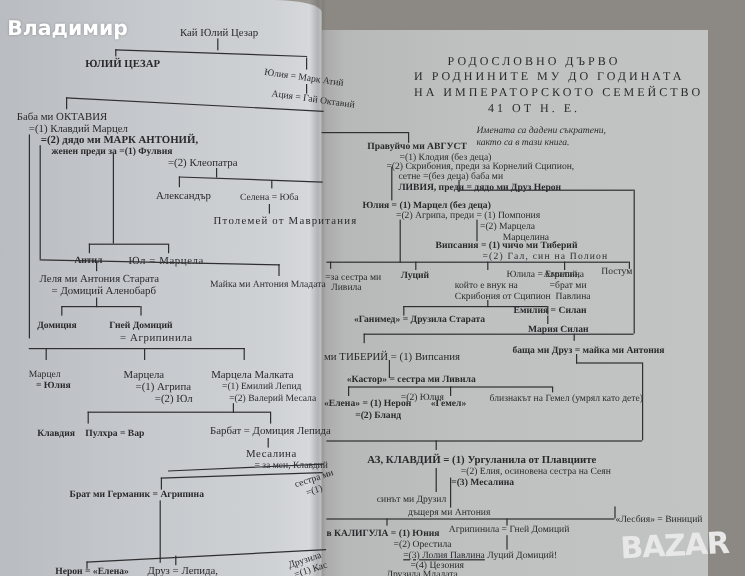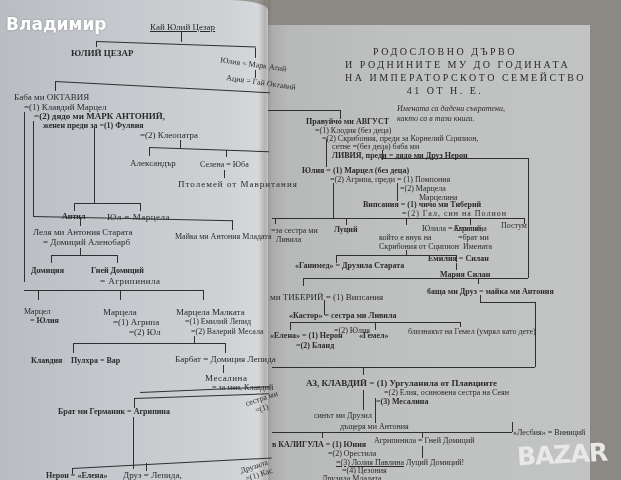--- a/index.html
+++ b/index.html
@@ -21,21 +21,21 @@
     .bazar { position:absolute; left:517px; top:440px; font-family:"DejaVu Sans", sans-serif; font-weight:bold; font-size:25px; color:#e8e8e8; letter-spacing:-1px; transform:rotate(-3deg); }
   </style>
 </head>
 <body>
 
 <div class="page-right"></div>
 <div class="page-left-top"></div>
 <div class="page-left"></div>
 <div class="gutter"></div>
 
-<div class="t" style="left:150px;top:22px;text-decoration:underline;">Кай Юлий Цезар</div>
+<div class="t" style="left:150px;top:22px;">Кай Юлий Цезар</div>
 <div class="line v" style="left:181px;top:32px;height:10px;"></div>
 <div class="line h" style="left:96px;top:41px;width:160px;transform:rotate(2deg);transform-origin:left;"></div>
 <div class="line v" style="left:96px;top:41px;height:6px;"></div>
 <div class="t b" style="left:71px;top:48px;">ЮЛИЙ ЦЕЗАР</div>
 <div class="line v" style="left:255px;top:48px;height:10px;"></div>
 <div class="t sm" style="left:220px;top:60px;transform:rotate(8deg);">Юлия = Марк Атий</div>
 <div class="line v" style="left:255px;top:70px;height:8px;"></div>
 <div class="t sm" style="left:226px;top:78px;transform:rotate(8deg);">Ация = Гай Октавий</div>
 <div class="line h" style="left:55px;top:81px;width:215px;transform:rotate(3deg);transform-origin:left;"></div>
 <div class="line v" style="left:55px;top:81px;height:10px;"></div>
@@ -121,21 +121,21 @@
   <div>И РОДНИНИТЕ МУ ДО ГОДИНАТА</div>
   <div>НА ИМПЕРАТОРСКОТО СЕМЕЙСТВО</div>
   <div>41 ОТ Н. Е.</div>
 </div>
 <div class="t it sm" style="left:397px;top:104px;">Имената са дадени съкратени,</div>
 <div class="t it sm" style="left:397px;top:114px;">както са в тази книга.</div>
 
 <div class="line h" style="left:268px;top:110px;width:72px;"></div>
 <div class="line v" style="left:340px;top:110px;height:9px;"></div>
 <div class="t sm b" style="left:306px;top:117px;">Правуйчо ми АВГУСТ</div>
-<div class="t sm" style="left:315px;top:126px;">=(1) Клодия (без деца)</div>
+<div class="t sm" style="left:333px;top:126px;">=(1) Клодия (без деца)</div>
 <div class="t sm" style="left:322px;top:134px;">=(2) Скрибония, преди за Корнелий Сципион,</div>
 <div class="t sm" style="left:332px;top:142px;">сетне =(без деца) баба ми</div>
 <div class="t sm b" style="left:332px;top:151px;">ЛИВИЯ, преди = дядо ми Друз Нерон</div>
 <div class="line v" style="left:326px;top:139px;height:28px;"></div>
 <div class="line v" style="left:382px;top:150px;height:10px;"></div>
 <div class="line h" style="left:382px;top:158px;width:146px;"></div>
 <div class="line v" style="left:528px;top:158px;height:120px;"></div>
 
 <div class="t sm b" style="left:302px;top:166px;">Юлия = (1) Марцел (без деца)</div>
 <div class="t sm" style="left:330px;top:175px;">=(2) Агрипа, преди = (1) Помпония</div>
@@ -153,21 +153,21 @@
 <div class="line v" style="left:470px;top:218px;height:7px;"></div>
 <div class="line v" style="left:524px;top:218px;height:6px;"></div>
 <div class="t sm" style="left:271px;top:226px;">=за сестра ми</div>
 <div class="t sm" style="left:276px;top:235px;">Ливила</div>
 <div class="t sm b" style="left:334px;top:225px;">Луций</div>
 <div class="t sm" style="left:378px;top:224px;padding-left:44px;">Юлила = Емилий,</div>
 <div class="t sm" style="left:379px;top:233px;">който е внук на</div>
 <div class="t sm" style="left:379px;top:242px;">Скрибония от Сципион</div>
 <div class="t sm" style="left:453px;top:224px;">Агрипина</div>
 <div class="t sm" style="left:458px;top:233px;">=брат ми</div>
-<div class="t sm" style="left:463px;top:242px;">Имената</div>
+<div class="t sm" style="left:463px;top:242px;">Павлина</div>
 <div class="t sm" style="left:501px;top:221px;">Постум</div>
 
 <div class="line v" style="left:406px;top:250px;height:6px;"></div>
 <div class="line h" style="left:336px;top:255px;width:120px;"></div>
 <div class="line v" style="left:336px;top:255px;height:8px;"></div>
 <div class="line v" style="left:456px;top:255px;height:7px;"></div>
 <div class="t sm b" style="left:295px;top:261px;">«Ганимед» = Друзила Старата</div>
 <div class="t sm b" style="left:428px;top:254px;">Емилия = Силан</div>
 <div class="line v" style="left:456px;top:263px;height:7px;"></div>
 <div class="t sm b" style="left:440px;top:270px;">Мария Силан</div>

